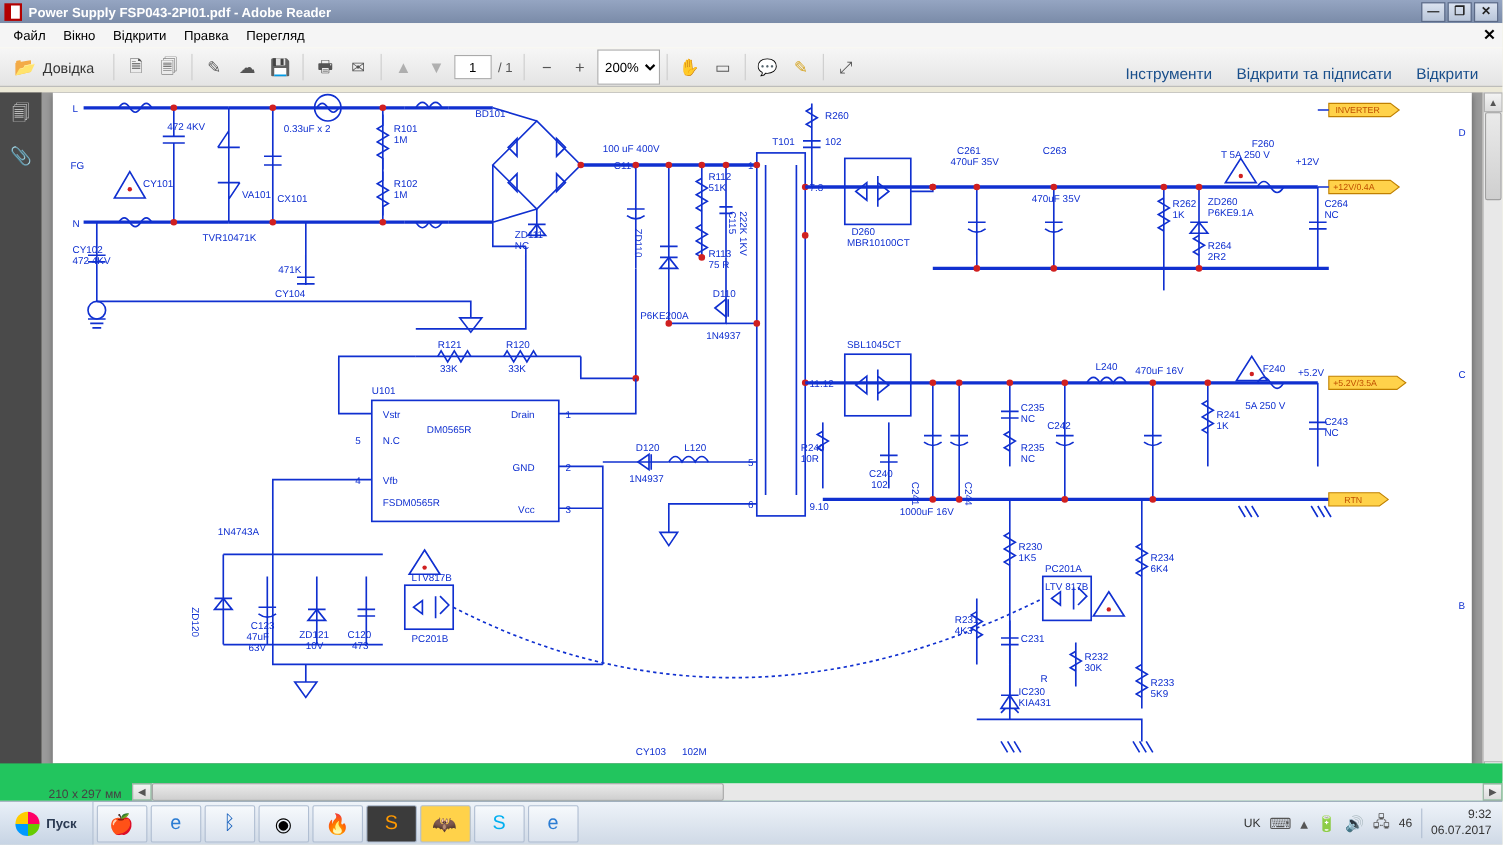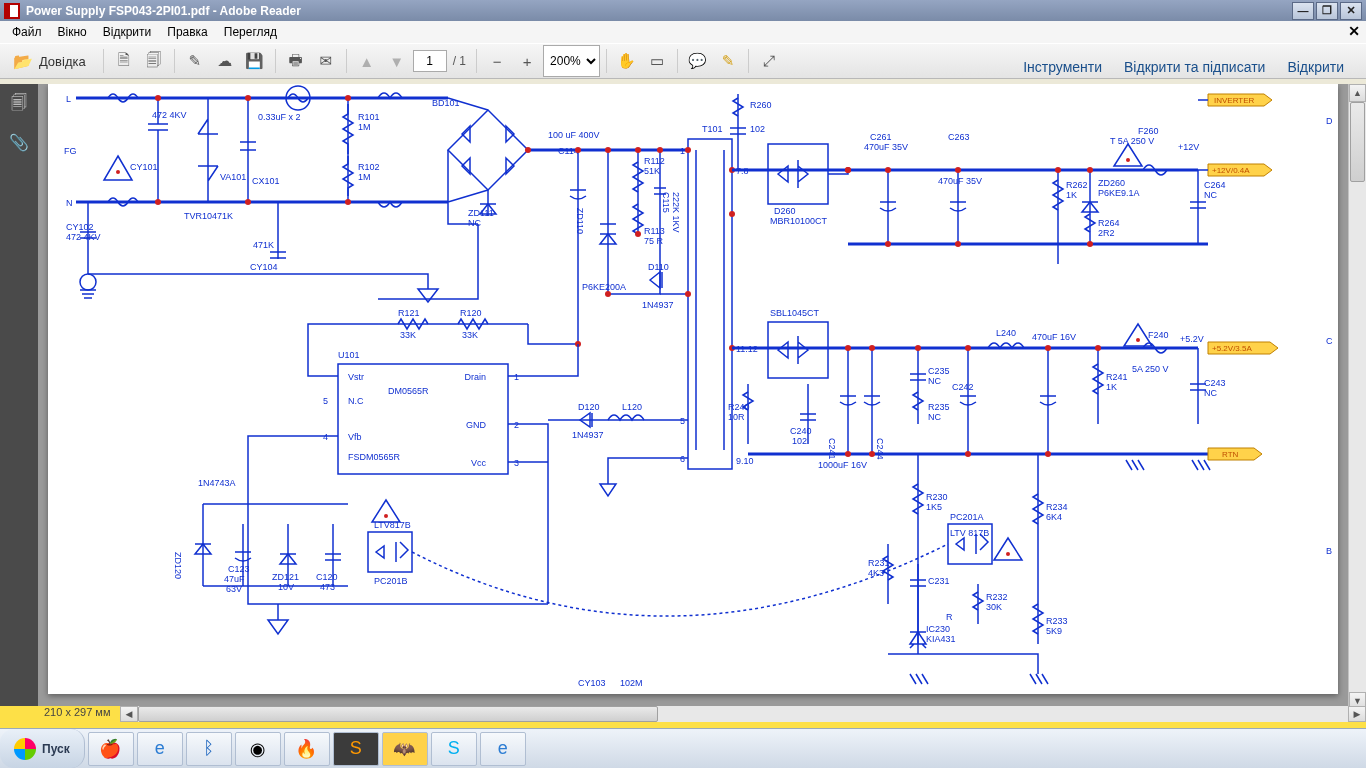--- a/index.html
+++ b/index.html
@@ -40,29 +40,29 @@
 .page { position: absolute; left: 10px; top: 0; width: 1290px; height: 610px; background: #fff; box-shadow: 0 2px 6px rgba(0,0,0,0.4); }
 
 
 .vscroll { position: absolute; right: 0; top: 84px; width: 18px; bottom: 58px; background: #e8e8e8; border-left: 1px solid #c2c2c2; }
 .vscroll .arrow { height: 18px; background: linear-gradient(#f4f4f4,#dcdcdc); border: 1px solid #b0b0b0; display: flex; align-items: center; justify-content: center; font-size: 9px; color: #555; cursor: pointer; }
 .vscroll .track { position: absolute; top: 18px; bottom: 18px; left: 0; right: 0; }
 .vscroll .thumb { position: absolute; left: 1px; right: 1px; top: 0; height: 80px; background: linear-gradient(#eaeaea,#cfcfcf); border: 1px solid #a0a0a0; border-radius: 2px; }
 .vscroll .arrow.dn { position: absolute; bottom: 0; left: 0; right: 0; }
 
 
-.hscroll-row { position: absolute; left: 0; right: 0; bottom: 40px; height: 22px; background: #fde047; display: flex; align-items: flex-start; }
+.hscroll-row { position: absolute; left: 0; right: 0; bottom: 40px; height: 34px; background: #22c55e; display: flex; align-items: flex-end; }
 .hscroll-row .dims { width: 120px; padding-left: 44px; font-size: 11px; color: #444; }
 .hscroll-row .harrow { width: 18px; height: 16px; background: linear-gradient(#f4f4f4,#dcdcdc); border: 1px solid #b0b0b0; display: flex; align-items: center; justify-content: center; font-size: 9px; color: #555; cursor: pointer; }
 .hscroll-row .htrack { flex: 1; height: 16px; position: relative; background: #e8e8e8; }
 .hscroll-row .hthumb { position: absolute; top: 0; bottom: 0; left: 0; width: 520px; background: linear-gradient(#eaeaea,#cfcfcf); border: 1px solid #a0a0a0; border-radius: 2px; }
 
 
 .taskbar { position: absolute; left: 0; right: 0; bottom: 0; height: 40px; background: linear-gradient(#eef3f9, #cfd9e6); border-top: 1px solid #9ab; display: flex; align-items: center; }
-.taskbar .start { height: 100%; padding: 0 14px; display: flex; align-items: center; gap: 6px; background: linear-gradient(#e9f0f8,#c7d4e4); border-right: 1px solid #b0bed2; font-weight: bold; color: #2b3a52; cursor: pointer; border-radius: 14px; }
+.taskbar .start { height: 100%; padding: 0 14px; display: flex; align-items: center; gap: 6px; background: linear-gradient(#e9f0f8,#c7d4e4); border-right: 1px solid #b0bed2; font-weight: bold; color: #2b3a52; cursor: pointer; }
 .taskbar .start .orb { width: 22px; height: 22px; border-radius: 50%; background: conic-gradient(#f06 0 90deg,#6c0 90deg 180deg,#09f 180deg 270deg,#fc0 270deg 360deg); }
 .taskbar .tlbtn { width: 46px; height: 34px; border: 1px solid #b0bed2; background: linear-gradient(#f6f9fc,#dbe3ee); margin-left: 3px; display: flex; align-items: center; justify-content: center; font-size: 18px; cursor: pointer; border-radius: 2px; }
 .taskbar .tray { margin-left: auto; display: flex; align-items: center; gap: 8px; padding: 0 10px; height: 100%; font-size: 11px; color: #333; }
 .taskbar .tray .trayico { font-size: 14px; color: #555; }
 .taskbar .clock { text-align: right; line-height: 1.2; padding-left: 8px; border-left: 1px solid #b0bed2; }
 
 
 .schematic text { font-family: Arial, sans-serif; font-size: 9px; fill: #1030d0; }
 .schematic .wire { stroke: #1030d0; stroke-width: 1.5; fill: none; }
 .schematic .bus { stroke: #1030d0; stroke-width: 3; fill: none; }
@@ -565,13 +565,26 @@
     </div>
   <div class="tlbtn" style="color:#4a6ea0">🍎</div>
   <div class="tlbtn" style="color:#2b7cd3">e</div>
   <div class="tlbtn" style="color:#1560bd">ᛒ</div>
   <div class="tlbtn">◉</div>
   <div class="tlbtn" style="color:#e66000">🔥</div>
   <div class="tlbtn" style="background:#3b3b3b;color:#f90">S</div>
   <div class="tlbtn" style="background:#ffd24a">🦇</div>
   <div class="tlbtn" style="color:#00aff0">S</div>
   <div class="tlbtn" style="color:#2b7cd3">e</div>
+  <div class="tray">
+    <span>UK</span>
+    <span class="trayico">⌨</span>
+    <span class="trayico">▴</span>
+    <span class="trayico">🔋</span>
+    <span class="trayico">🔊</span>
+    <span class="trayico">🖧</span>
+    <span>46</span>
+    <div class="clock">
+      <div>9:32</div>
+      <div>06.07.2017</div>
+    </div>
+  </div>
 </div>
 
 </body></html>

